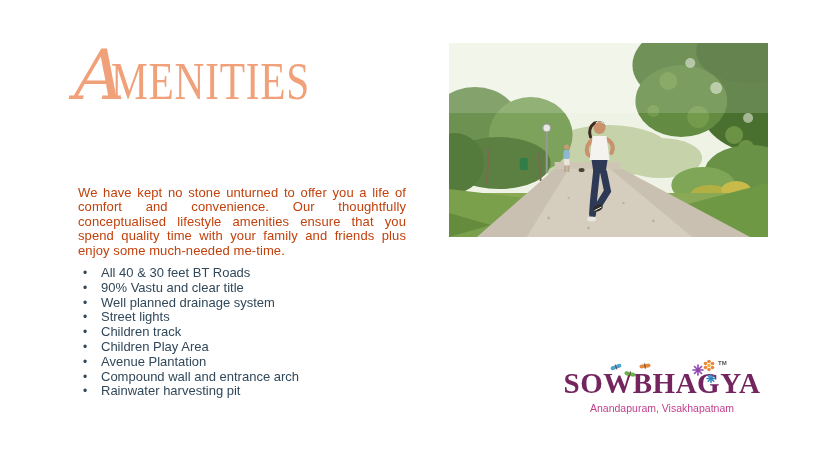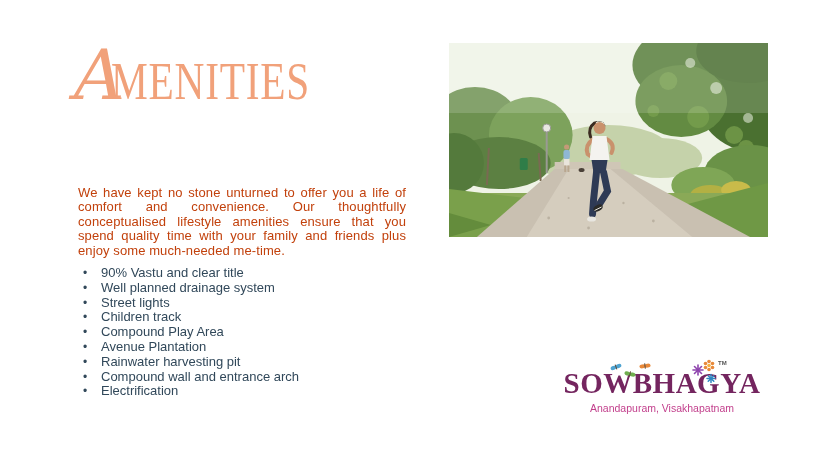--- a/index.html
+++ b/index.html
@@ -96,29 +96,29 @@
 <div class="slide">
 
   <div class="title">
     <span class="script-a">A</span>
       <span class="title-rest">MENITIES</span>
   </div>
 
   <p class="intro">We have kept no stone unturned to offer you a life of comfort and convenience. Our thoughtfully conceptualised lifestyle amenities ensure that you spend quality time with your family and friends plus enjoy some much-needed me-time.</p>
 
   <ul class="amenities">
+    <li>All 40 &amp; 30 feet BT Roads</li>
     <li>90% Vastu and clear title</li>
     <li>Well planned drainage system</li>
     <li>Street lights</li>
     <li>Children track</li>
-    <li>Compound Play Area</li>
+    <li>Children Play Area</li>
     <li>Avenue Plantation</li>
+    <li>Compound wall and entrance arch</li>
     <li>Rainwater harvesting pit</li>
-    <li>Compound wall and entrance arch</li>
-    <li>Electrification</li>
   </ul>
 
   <div class="photo">
     <svg viewBox="0 0 320 194" preserveAspectRatio="none">
 
       <rect width="320" height="194" fill="#eff3e6"></rect>
 
       <g fill="#9db36f" opacity="0.5">
         <ellipse cx="160" cy="108" rx="62" ry="26"></ellipse>
         <ellipse cx="212" cy="115" rx="42" ry="20"></ellipse>

